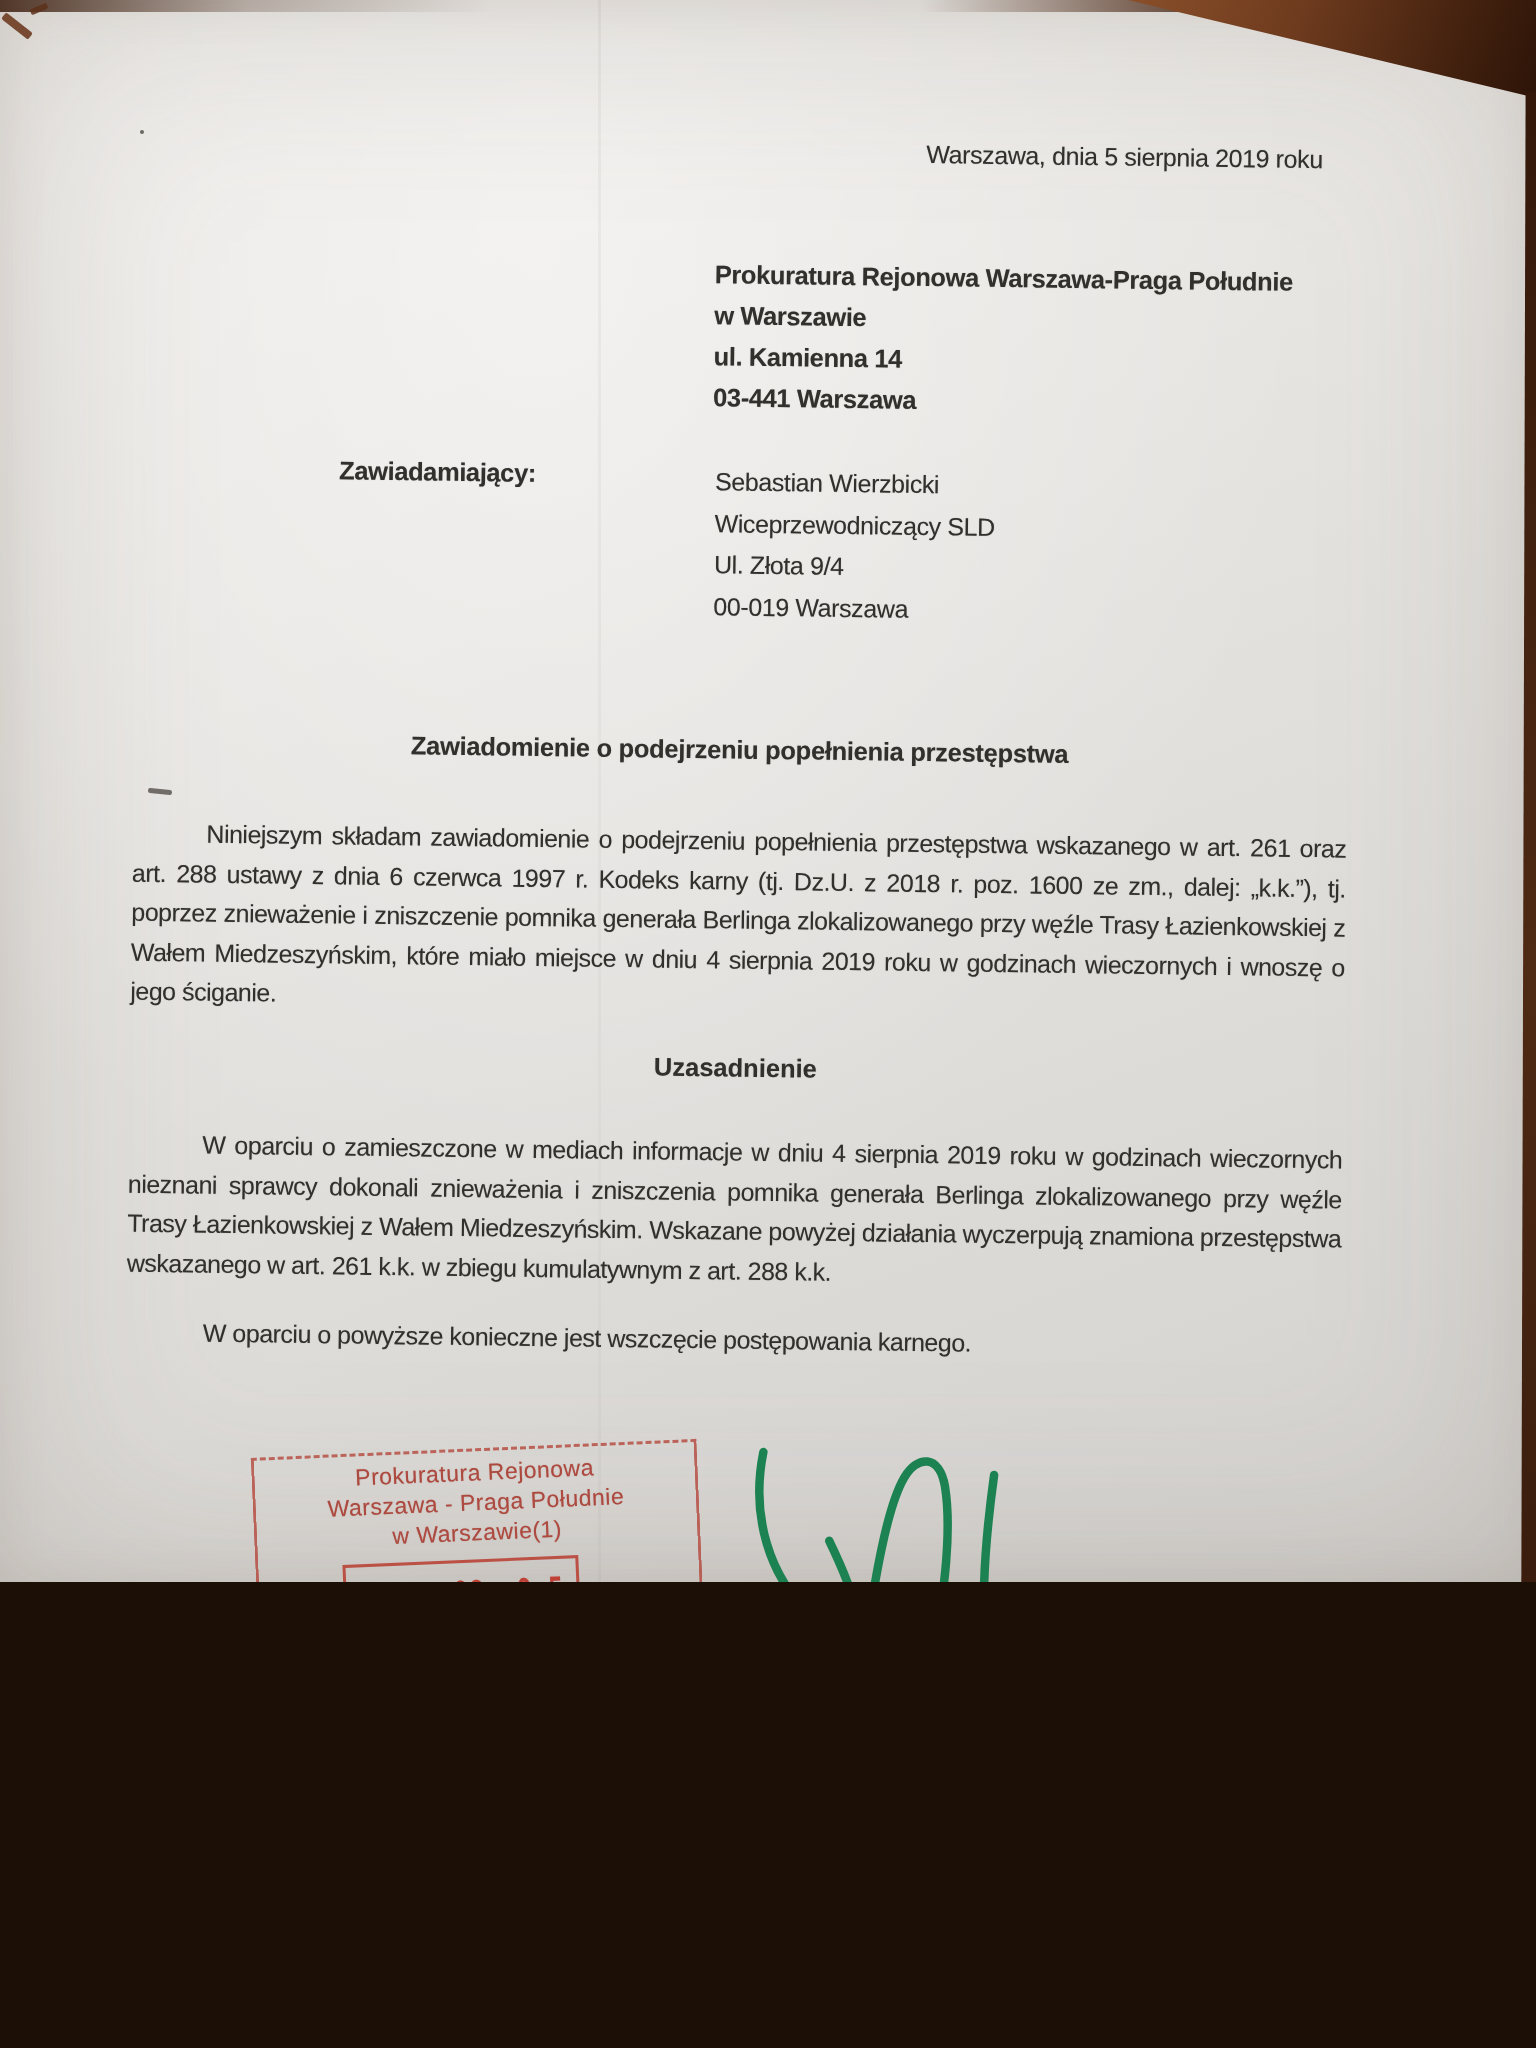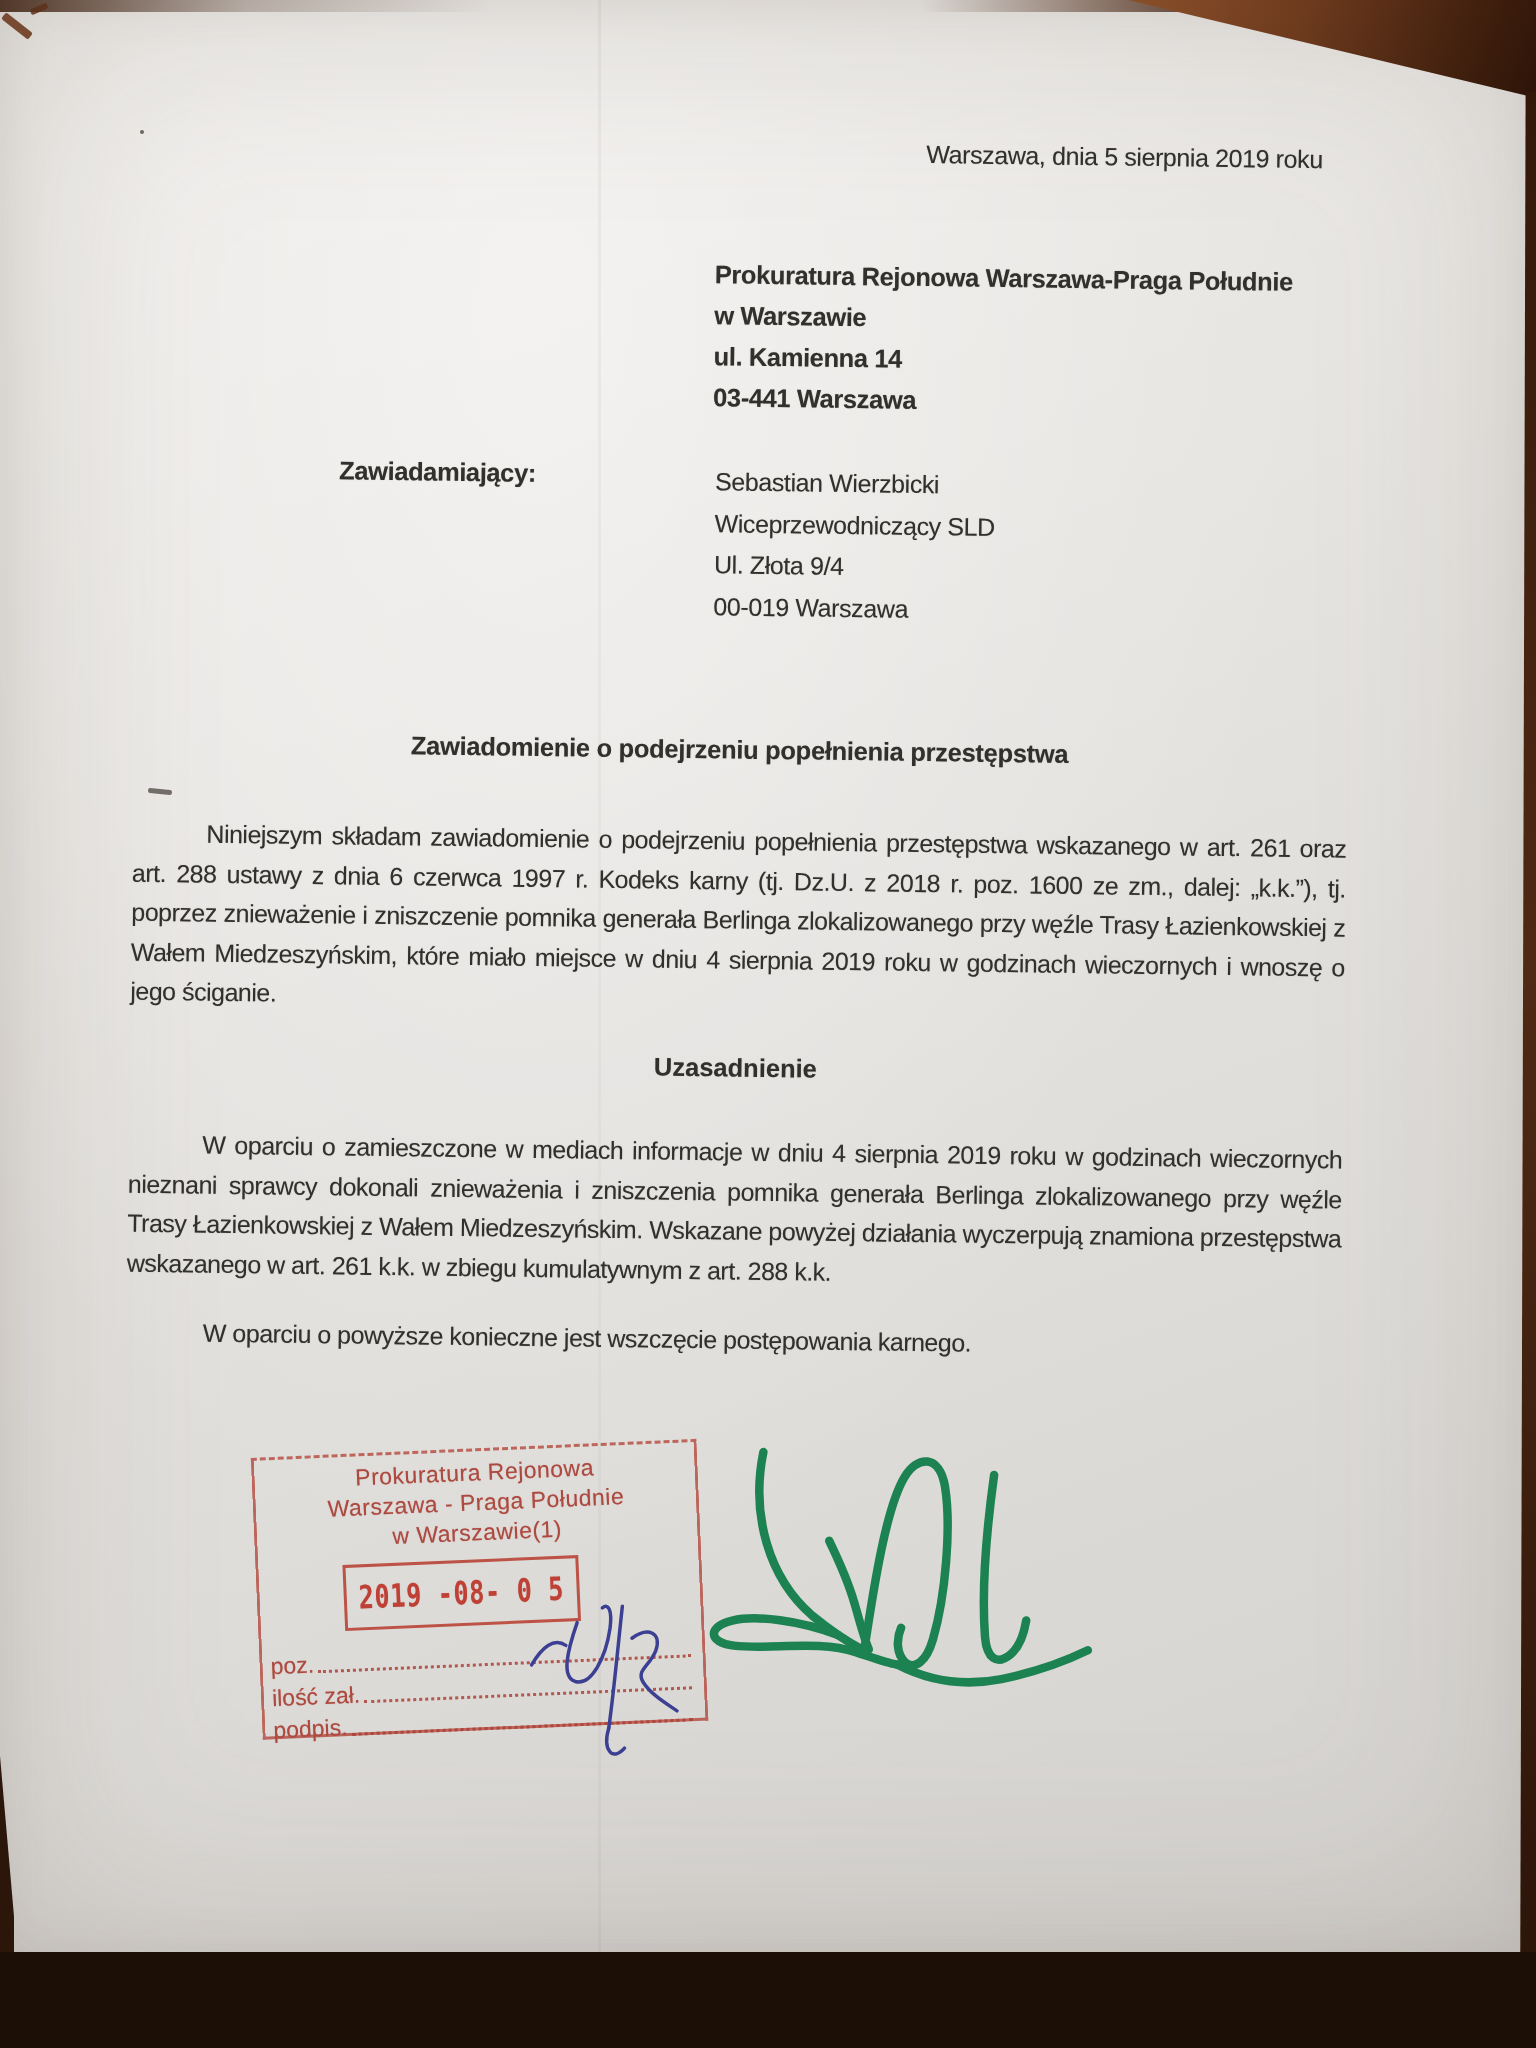--- a/index.html
+++ b/index.html
@@ -1,17 +1,17 @@
 <!DOCTYPE html>
 <html><head>
 <meta charset="utf-8">
 <style>
   html,body { margin:0; padding:0; background:#1c0f06; }
   #scene {
-    position:relative; width:1536px; height:1952px; overflow:hidden;
+    position:relative; width:1536px; height:1582px; overflow:hidden;
     font-family:"Liberation Sans", sans-serif;
   }
   
   .paper {
     position:absolute; inset:0;
     background:
       radial-gradient(ellipse at 35% 16%, rgba(255,255,255,0.45), rgba(255,255,255,0) 55%),
       linear-gradient(160deg, #edebe8 0%, #e7e5e2 35%, #dedcd9 68%, #d3d1ce 100%);
     box-shadow: inset 0 0 220px rgba(110,95,80,0.22), inset 0 0 50px rgba(120,105,90,0.12);
   }

